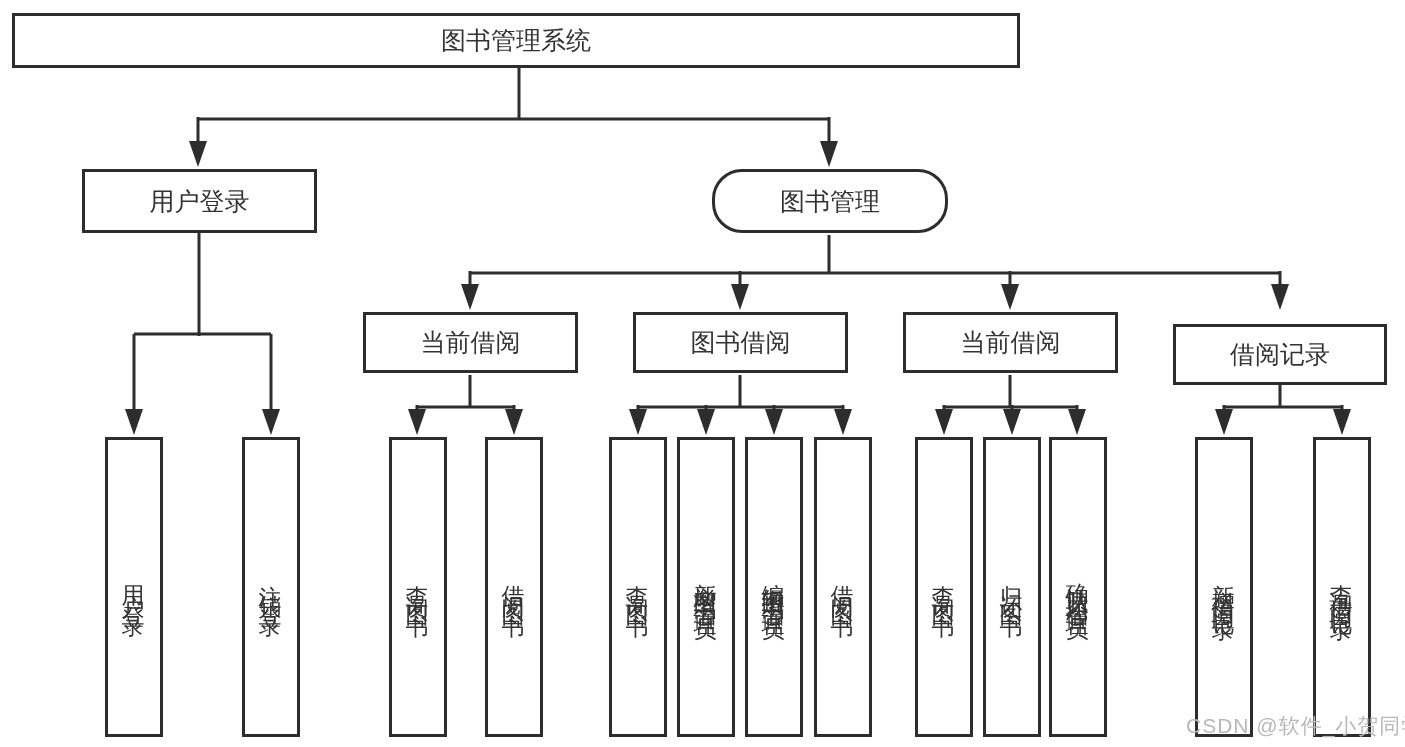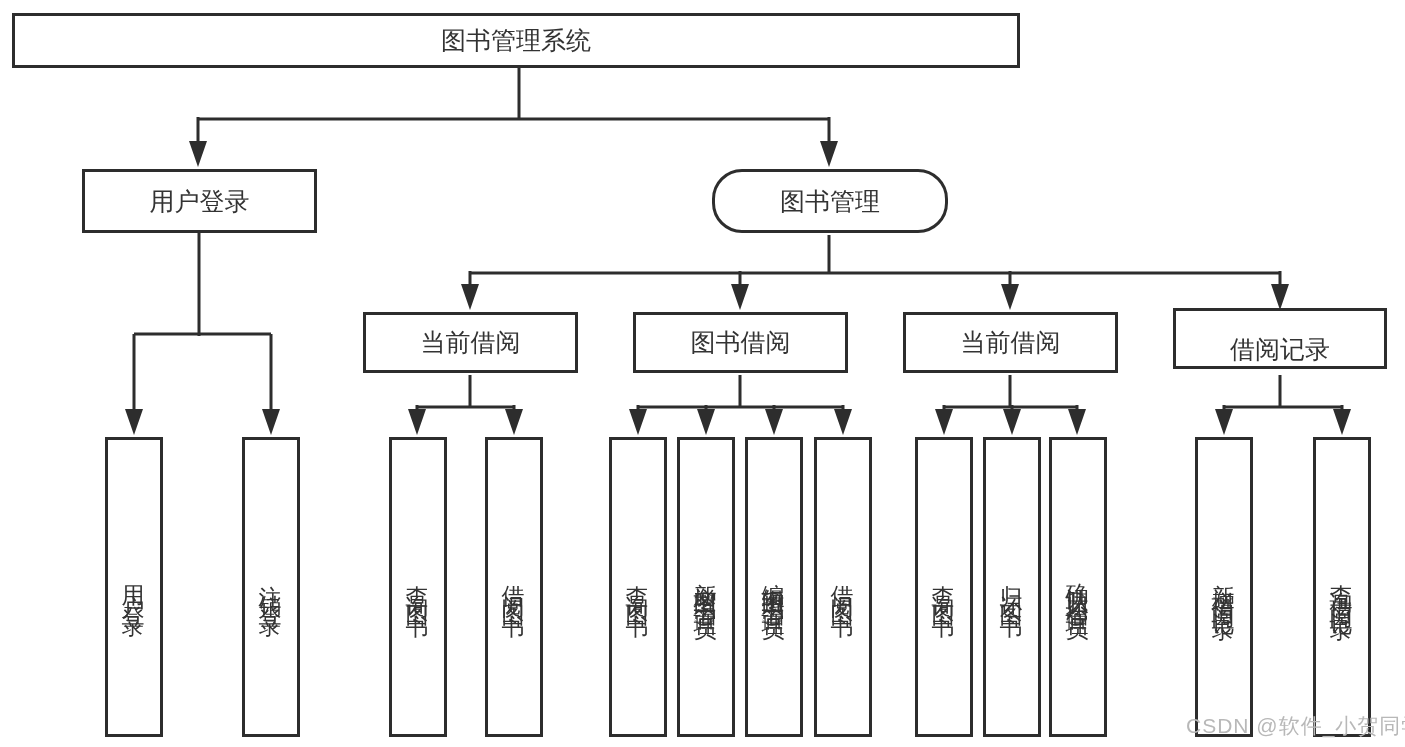--- a/index.html
+++ b/index.html
@@ -100,21 +100,21 @@
 
   <div class="box" style="left:363px;top:312px;width:215px;height:61px;">
     <span>当前借阅</span>
   </div>
   <div class="box" style="left:633px;top:312px;width:215px;height:61px;text-align:right;">
     <span>图书借阅</span>
   </div>
   <div class="box" style="left:903px;top:312px;width:215px;height:61px;">
     <span>当前借阅</span>
   </div>
-  <div class="box" style="left:1173px;top:308px;width:214px;height:61px;align-items:flex-end;">
+  <div class="box" style="left:1173px;top:324px;width:214px;height:61px;">
     <span>借阅记录</span>
   </div>
 
   <div class="box leaf ls4" style="left:105px;top:437px;width:58px;height:300px;">
     <span>用户登录</span>
   </div>
   <div class="box leaf ls4" style="left:242px;top:437px;width:58px;height:300px;">
     <span>注销登录</span>
   </div>
 

